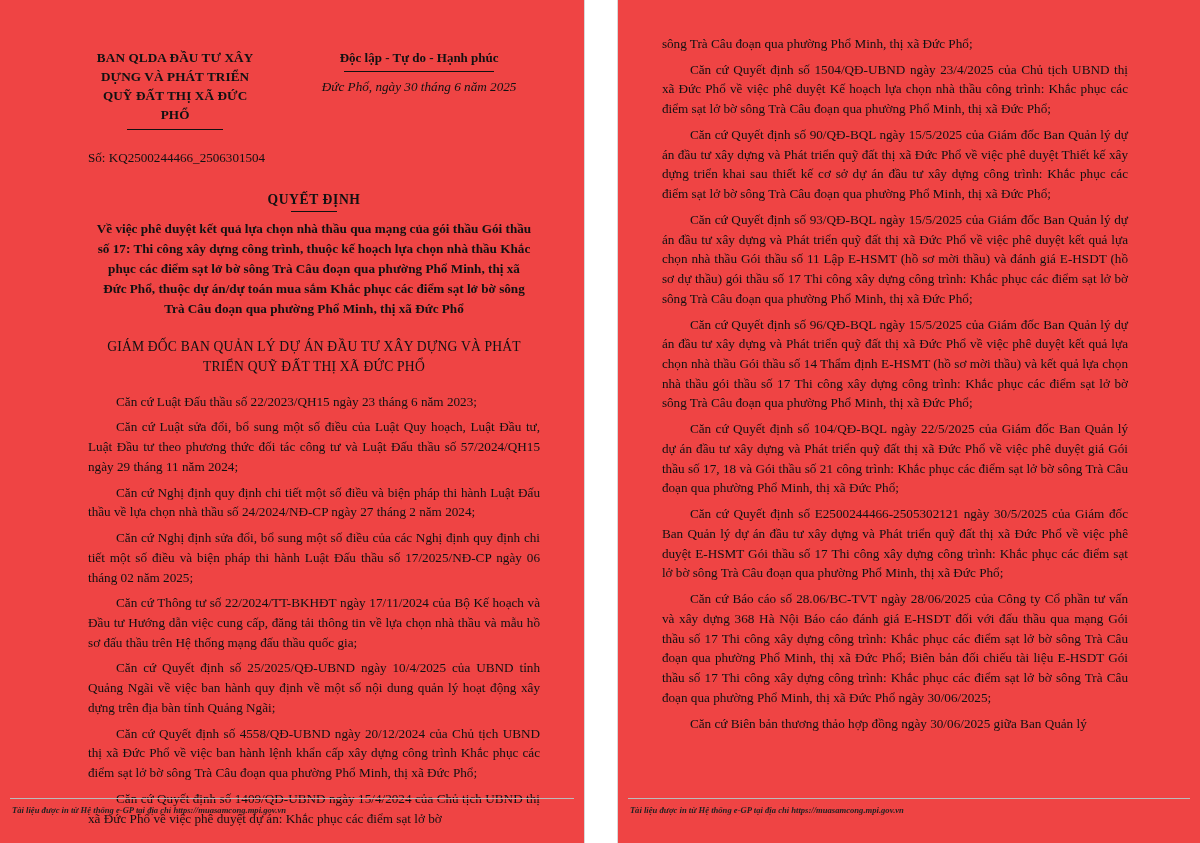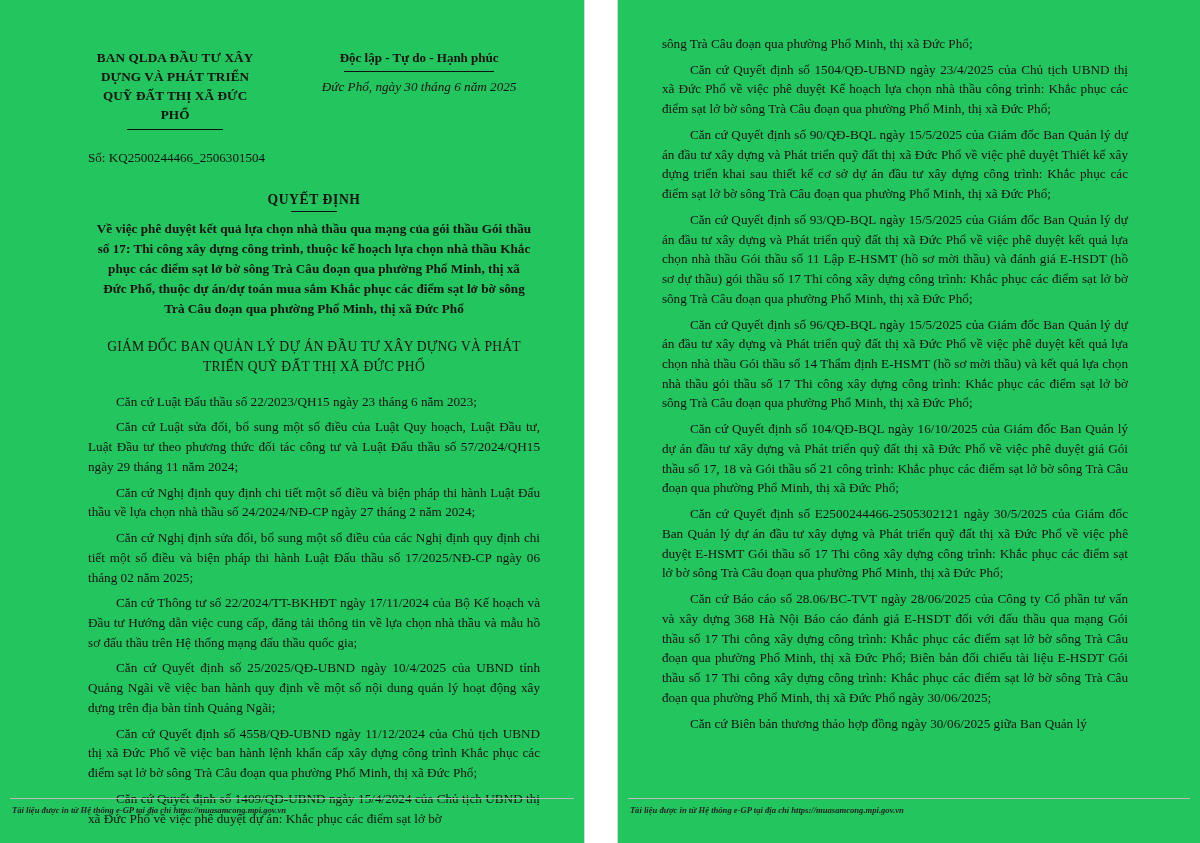--- a/index.html
+++ b/index.html
@@ -18,21 +18,21 @@
     position: relative;
     width: 1200px;
     height: 843px;
     background: #ffffff;
     display: flex;
   }
   .page {
     position: relative;
     box-sizing: border-box;
     height: 843px;
-    background: #22c55e;
+    background: #ef4444;
   }
   .page-left {
     width: 584px;
     padding: 34px 44px 0 88px;
   }
   .page-gutter {
     width: 32px;
     height: 843px;
     background: #ffffff;
     border-left: 1px solid #d8d8d8;
@@ -199,40 +199,40 @@
       <div class="issuer">GIÁM ĐỐC BAN QUẢN LÝ DỰ ÁN ĐẦU TƯ XÂY DỰNG VÀ PHÁT TRIỂN QUỸ ĐẤT THỊ XÃ ĐỨC PHỔ</div>
     </div>
 
     <div class="body-col">
       <p class="para">Căn cứ Luật Đấu thầu số 22/2023/QH15 ngày 23 tháng 6 năm 2023;</p>
       <p class="para">Căn cứ Luật sửa đổi, bổ sung một số điều của Luật Quy hoạch, Luật Đầu tư, Luật Đầu tư theo phương thức đối tác công tư và Luật Đấu thầu số 57/2024/QH15 ngày 29 tháng 11 năm 2024;</p>
       <p class="para">Căn cứ Nghị định quy định chi tiết một số điều và biện pháp thi hành Luật Đấu thầu về lựa chọn nhà thầu số 24/2024/NĐ-CP ngày 27 tháng 2 năm 2024;</p>
       <p class="para">Căn cứ Nghị định sửa đổi, bổ sung một số điều của các Nghị định quy định chi tiết một số điều và biện pháp thi hành Luật Đấu thầu số 17/2025/NĐ-CP ngày 06 tháng 02 năm 2025;</p>
       <p class="para">Căn cứ Thông tư số 22/2024/TT-BKHĐT ngày 17/11/2024 của Bộ Kế hoạch và Đầu tư Hướng dẫn việc cung cấp, đăng tải thông tin về lựa chọn nhà thầu và mẫu hồ sơ đấu thầu trên Hệ thống mạng đấu thầu quốc gia;</p>
       <p class="para">Căn cứ Quyết định số 25/2025/QĐ-UBND ngày 10/4/2025 của UBND tỉnh Quảng Ngãi về việc ban hành quy định về một số nội dung quản lý hoạt động xây dựng trên địa bàn tỉnh Quảng Ngãi;</p>
-      <p class="para">Căn cứ Quyết định số 4558/QĐ-UBND ngày 11/12/2024 của Chủ tịch UBND thị xã Đức Phổ về việc ban hành lệnh khẩn cấp xây dựng công trình Khắc phục các điểm sạt lở bờ sông Trà Câu đoạn qua phường Phổ Minh, thị xã Đức Phổ;</p>
+      <p class="para">Căn cứ Quyết định số 4558/QĐ-UBND ngày 20/12/2024 của Chủ tịch UBND thị xã Đức Phổ về việc ban hành lệnh khẩn cấp xây dựng công trình Khắc phục các điểm sạt lở bờ sông Trà Câu đoạn qua phường Phổ Minh, thị xã Đức Phổ;</p>
       <p class="para">Căn cứ Quyết định số 1409/QĐ-UBND ngày 15/4/2024 của Chủ tịch UBND thị xã Đức Phổ về việc phê duyệt dự án: Khắc phục các điểm sạt lở bờ</p>
     </div>
 
     <div class="foot">
       <div class="sep"></div>
       <span>Tài liệu được in từ Hệ thống e-GP tại địa chỉ https://muasamcong.mpi.gov.vn</span>
     </div>
   </div>
 
   <div class="page-gutter"></div>
 
   <div class="page page-right">
     <div class="body-col">
       <p class="para">sông Trà Câu đoạn qua phường Phổ Minh, thị xã Đức Phổ;</p>
       <p class="para">Căn cứ Quyết định số 1504/QĐ-UBND ngày 23/4/2025 của Chủ tịch UBND thị xã Đức Phổ về việc phê duyệt Kế hoạch lựa chọn nhà thầu công trình: Khắc phục các điểm sạt lở bờ sông Trà Câu đoạn qua phường Phổ Minh, thị xã Đức Phổ;</p>
       <p class="para">Căn cứ Quyết định số 90/QĐ-BQL ngày 15/5/2025 của Giám đốc Ban Quản lý dự án đầu tư xây dựng và Phát triển quỹ đất thị xã Đức Phổ về việc phê duyệt Thiết kế xây dựng triển khai sau thiết kế cơ sở dự án đầu tư xây dựng công trình: Khắc phục các điểm sạt lở bờ sông Trà Câu đoạn qua phường Phổ Minh, thị xã Đức Phổ;</p>
       <p class="para">Căn cứ Quyết định số 93/QĐ-BQL ngày 15/5/2025 của Giám đốc Ban Quản lý dự án đầu tư xây dựng và Phát triển quỹ đất thị xã Đức Phổ về việc phê duyệt kết quả lựa chọn nhà thầu Gói thầu số 11 Lập E-HSMT (hồ sơ mời thầu) và đánh giá E-HSDT (hồ sơ dự thầu) gói thầu số 17 Thi công xây dựng công trình: Khắc phục các điểm sạt lở bờ sông Trà Câu đoạn qua phường Phổ Minh, thị xã Đức Phổ;</p>
       <p class="para">Căn cứ Quyết định số 96/QĐ-BQL ngày 15/5/2025 của Giám đốc Ban Quản lý dự án đầu tư xây dựng và Phát triển quỹ đất thị xã Đức Phổ về việc phê duyệt kết quả lựa chọn nhà thầu Gói thầu số 14 Thẩm định E-HSMT (hồ sơ mời thầu) và kết quả lựa chọn nhà thầu gói thầu số 17 Thi công xây dựng công trình: Khắc phục các điểm sạt lở bờ sông Trà Câu đoạn qua phường Phổ Minh, thị xã Đức Phổ;</p>
-      <p class="para">Căn cứ Quyết định số 104/QĐ-BQL ngày 16/10/2025 của Giám đốc Ban Quản lý dự án đầu tư xây dựng và Phát triển quỹ đất thị xã Đức Phổ về việc phê duyệt giá Gói thầu số 17, 18 và Gói thầu số 21 công trình: Khắc phục các điểm sạt lở bờ sông Trà Câu đoạn qua phường Phổ Minh, thị xã Đức Phổ;</p>
+      <p class="para">Căn cứ Quyết định số 104/QĐ-BQL ngày 22/5/2025 của Giám đốc Ban Quản lý dự án đầu tư xây dựng và Phát triển quỹ đất thị xã Đức Phổ về việc phê duyệt giá Gói thầu số 17, 18 và Gói thầu số 21 công trình: Khắc phục các điểm sạt lở bờ sông Trà Câu đoạn qua phường Phổ Minh, thị xã Đức Phổ;</p>
       <p class="para">Căn cứ Quyết định số E2500244466-2505302121 ngày 30/5/2025 của Giám đốc Ban Quản lý dự án đầu tư xây dựng và Phát triển quỹ đất thị xã Đức Phổ về việc phê duyệt E-HSMT Gói thầu số 17 Thi công xây dựng công trình: Khắc phục các điểm sạt lở bờ sông Trà Câu đoạn qua phường Phổ Minh, thị xã Đức Phổ;</p>
       <p class="para">Căn cứ Báo cáo số 28.06/BC-TVT ngày 28/06/2025 của Công ty Cổ phần tư vấn và xây dựng 368 Hà Nội Báo cáo đánh giá E-HSDT đối với đấu thầu qua mạng Gói thầu số 17 Thi công xây dựng công trình: Khắc phục các điểm sạt lở bờ sông Trà Câu đoạn qua phường Phổ Minh, thị xã Đức Phổ; Biên bản đối chiếu tài liệu E-HSDT Gói thầu số 17 Thi công xây dựng công trình: Khắc phục các điểm sạt lở bờ sông Trà Câu đoạn qua phường Phổ Minh, thị xã Đức Phổ ngày 30/06/2025;</p>
       <p class="para">Căn cứ Biên bản thương thảo hợp đồng ngày 30/06/2025 giữa Ban Quản lý</p>
     </div>
 
     <div class="foot">
       <div class="sep"></div>
       <span>Tài liệu được in từ Hệ thống e-GP tại địa chỉ https://muasamcong.mpi.gov.vn</span>
     </div>
   </div>

